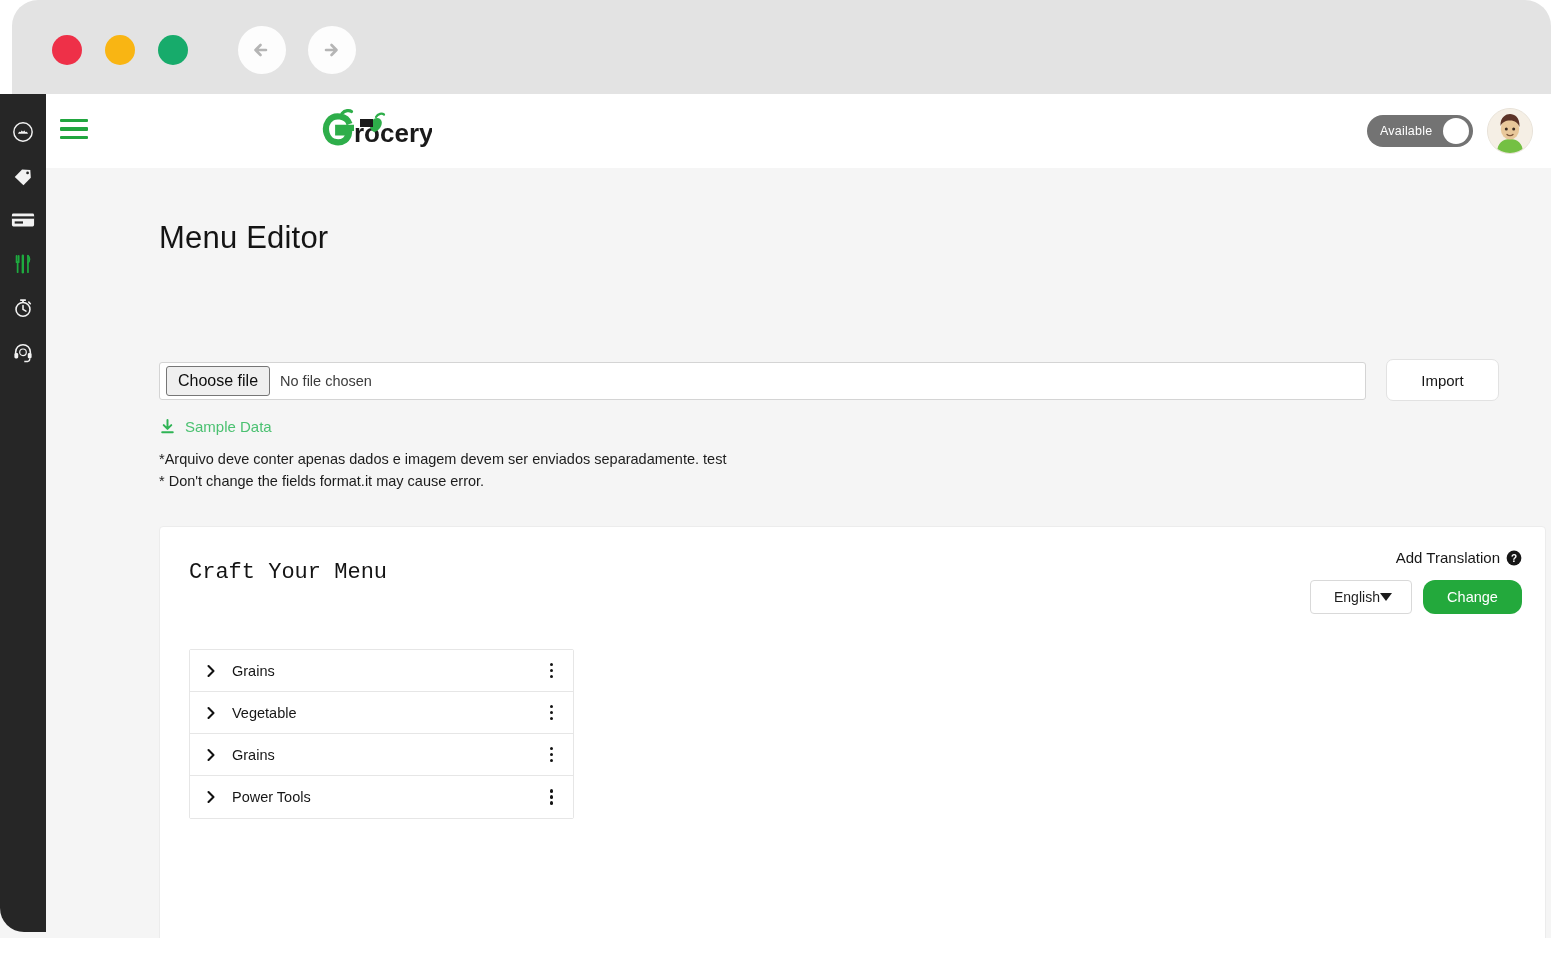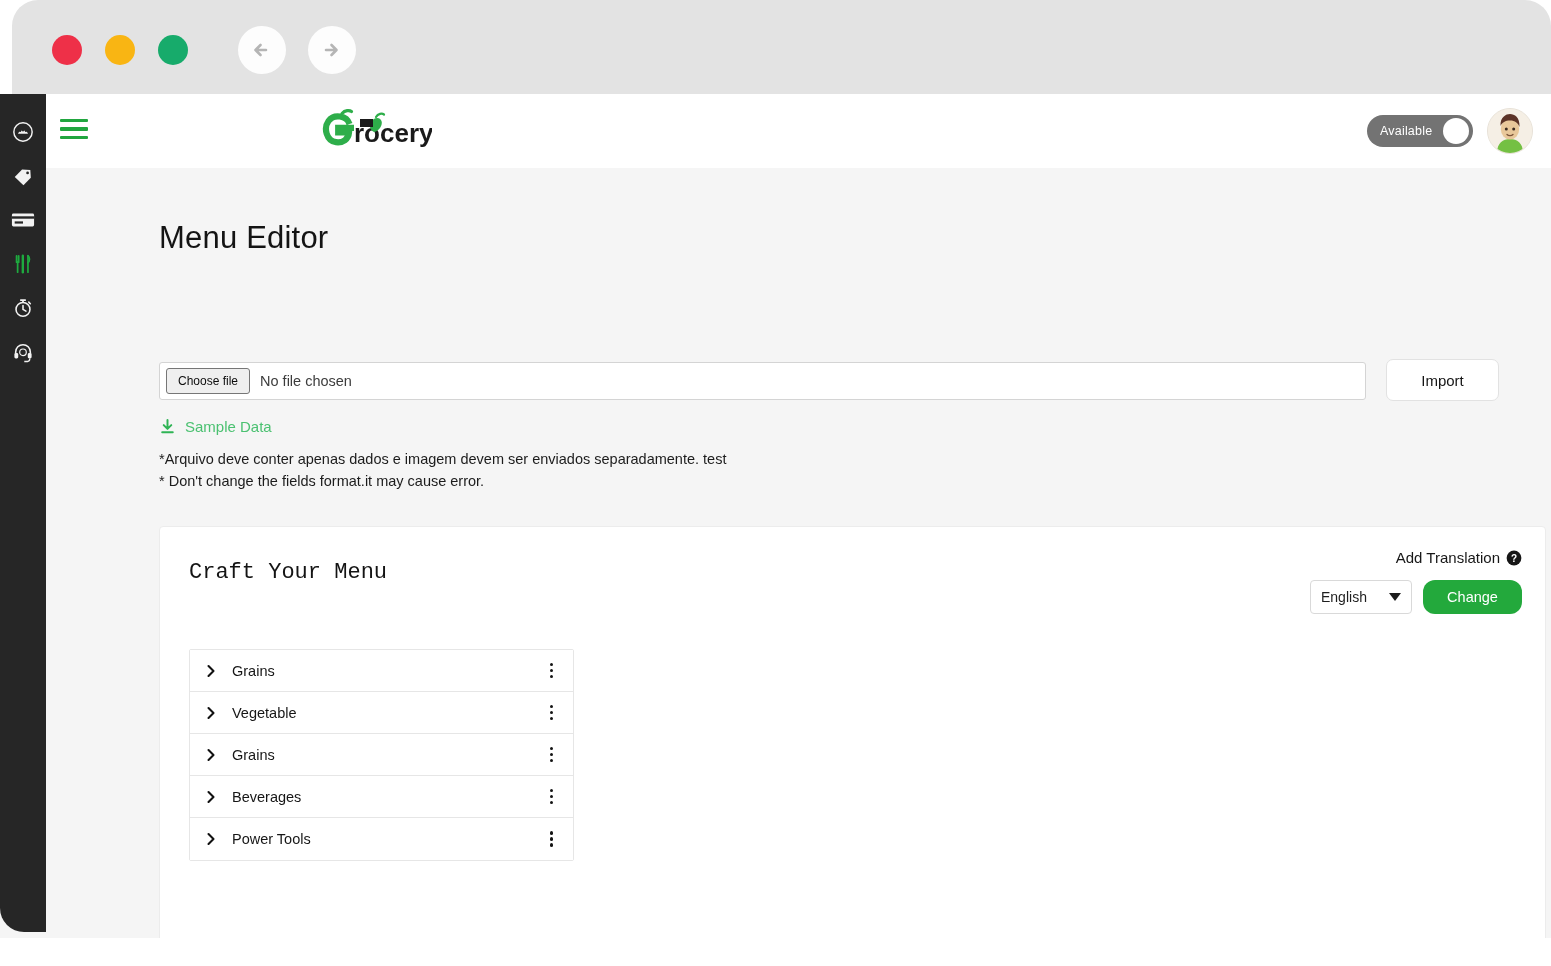--- a/index.html
+++ b/index.html
@@ -160,21 +160,21 @@
     border-radius: 3px;
     display: flex; align-items: center;
     padding: 0 6px;
     cursor: pointer;
   }
   .file-btn {
     background: #efefef;
     border: 1px solid #767676;
     border-radius: 3px;
     padding: 5px 11px;
-    font-size: 12px; color: #0d0d0d;
+    font-size: 16px; color: #0d0d0d;
     cursor: pointer;
     font-family: "Liberation Sans", sans-serif;
   }
   .file-name {
     margin-left: 10px;
     font-size: 14.5px; color: #3c3c3c;
   }
   .import-btn {
     position: absolute; right: 0; top: -2px;
     width: 113px; height: 42px;
@@ -227,21 +227,21 @@
   .translation-controls {
     margin-top: 14px;
     display: flex; gap: 11px; justify-content: flex-end;
   }
   .lang-select {
     width: 102px; height: 34px;
     background: #ffffff;
     border: 1px solid #d9d9d9;
     border-radius: 4px;
     display: flex; align-items: center; justify-content: space-between;
-    padding: 0 10px;
+    padding: 0 23px;
     font-size: 14px; color: #1e1e1e;
     cursor: pointer;
   }
   .caret {
     width: 0; height: 0;
     border-left: 6px solid transparent;
     border-right: 6px solid transparent;
     border-top: 8px solid #1c1c1c;
   }
   .change-btn {
@@ -505,33 +505,20 @@
                   <i></i>
                   <i></i>
               </span>
             </div>
             <div class="menu-item">
               <span class="chev">
                 <svg width="14" height="14" viewBox="0 0 14 14">
                   <path d="M4.5 2 L9.5 7 L4.5 12" stroke="#111111" stroke-width="2.1" fill="none" stroke-linecap="round" stroke-linejoin="round"></path>
                 </svg>
               </span>
-              <span class="name">Beverages</span>
-              <span class="kebab">
-                <i></i>
-                  <i></i>
-                  <i></i>
-              </span>
-            </div>
-            <div class="menu-item">
-              <span class="chev">
-                <svg width="14" height="14" viewBox="0 0 14 14">
-                  <path d="M4.5 2 L9.5 7 L4.5 12" stroke="#111111" stroke-width="2.1" fill="none" stroke-linecap="round" stroke-linejoin="round"></path>
-                </svg>
-              </span>
               <span class="name">Power Tools</span>
               <span class="kebab">
                 <i></i>
                   <i></i>
                   <i></i>
               </span>
             </div>
           </div>
 
           <button class="add-menu">ADD MENU</button>

